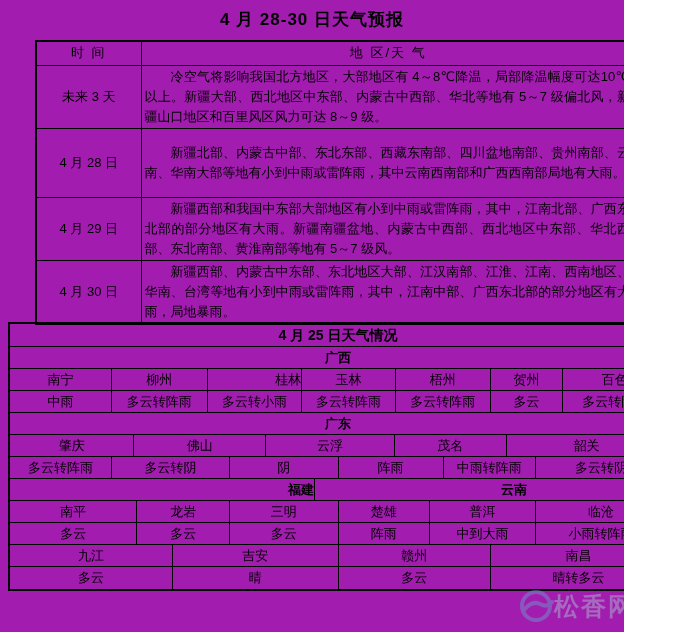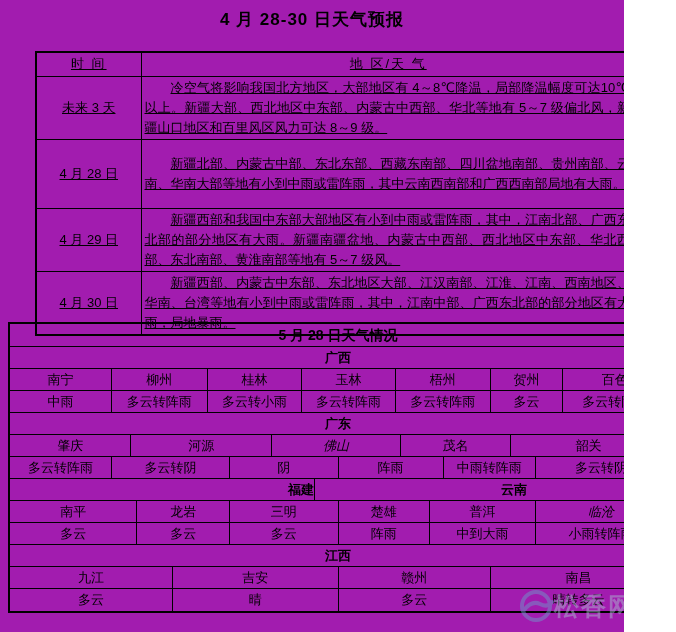--- a/index.html
+++ b/index.html
@@ -21,26 +21,25 @@
     text-align: center;
     font-size: 17px;
     font-weight: bold;
     letter-spacing: 1px;
     height: 32px;
   }
   
   table.forecast {
     position: absolute;
     left: 35px;
-    top: 51px;
+    top: 40px;
     width: 602px;
     border-collapse: collapse;
     table-layout: fixed;
     font-size: 13px;
-    text-decoration: underline;
   }
   table.forecast th, table.forecast td {
     border: 1px solid #000;
     vertical-align: middle;
   }
   table.forecast { border: 2px solid #000; }
   table.forecast col.c-time { width: 105px; }
   table.forecast th {
     height: 24px;
     font-weight: normal;
@@ -160,50 +159,50 @@
         <tr class="f-row-3">
           <td class="time-cell">4 月 30 日</td>
           <td class="desc-cell">
             <div class="desc-text">新疆西部、内蒙古中东部、东北地区大部、江汉南部、江淮、江南、西南地区、华南、台湾等地有小到中雨或雷阵雨，其中，江南中部、广西东北部的部分地区有大雨，局地暴雨。</div>
           </td>
         </tr>
       </tbody>
   </table>
 
   <div class="conditions">
-    <div class="ct-title">5 月 28 日天气情况</div>
+    <div class="ct-title">4 月 25 日天气情况</div>
     <div>
         <div class="ct-row">
           <div class="ct-cell province" style="flex: 100 1 0px;">广西</div>
         </div>
         <div class="ct-row">
           <div class="ct-cell" style="flex: 15.5 1 0px;">南宁</div>
           <div class="ct-cell" style="flex: 14.6 1 0px;">柳州</div>
-          <div class="ct-cell" style="flex: 14.4 1 0px;">桂林</div>
+          <div class="ct-cell" style="flex: 14.4 1 0px; text-align: right;">桂林</div>
           <div class="ct-cell" style="flex: 14.2 1 0px;">玉林</div>
           <div class="ct-cell" style="flex: 14.5 1 0px;">梧州</div>
           <div class="ct-cell" style="flex: 11 1 0px;">贺州</div>
           <div class="ct-cell" style="flex: 15.8 1 0px;">百色</div>
         </div>
         <div class="ct-row">
           <div class="ct-cell" style="flex: 15.5 1 0px;">中雨</div>
           <div class="ct-cell" style="flex: 14.6 1 0px;">多云转阵雨</div>
           <div class="ct-cell" style="flex: 14.4 1 0px;">多云转小雨</div>
           <div class="ct-cell" style="flex: 14.2 1 0px;">多云转阵雨</div>
           <div class="ct-cell" style="flex: 14.5 1 0px;">多云转阵雨</div>
           <div class="ct-cell" style="flex: 11 1 0px;">多云</div>
           <div class="ct-cell" style="flex: 15.8 1 0px;">多云转阵雨</div>
         </div>
         <div class="ct-row">
           <div class="ct-cell province" style="flex: 100 1 0px;">广东</div>
         </div>
         <div class="ct-row">
           <div class="ct-cell" style="flex: 15.5 1 0px;">肇庆</div>
-          <div class="ct-cell" style="flex: 18 1 0px;">河源</div>
-          <div class="ct-cell" style="flex: 16.5 1 0px; font-style: italic;">佛山</div>
+          <div class="ct-cell" style="flex: 16.5 1 0px;">佛山</div>
+          <div class="ct-cell" style="flex: 16 1 0px;">云浮</div>
           <div class="ct-cell" style="flex: 14 1 0px;">茂名</div>
           <div class="ct-cell" style="flex: 20 1 0px;">韶关</div>
         </div>
         <div class="ct-row">
           <div class="ct-cell" style="flex: 15.5 1 0px;">多云转阵雨</div>
           <div class="ct-cell" style="flex: 18 1 0px;">多云转阴</div>
           <div class="ct-cell" style="flex: 16.5 1 0px;">阴</div>
           <div class="ct-cell" style="flex: 16 1 0px;">阵雨</div>
           <div class="ct-cell" style="flex: 14 1 0px;">中雨转阵雨</div>
           <div class="ct-cell" style="flex: 20 1 0px;">多云转阴</div>
@@ -211,32 +210,29 @@
         <div class="ct-row">
           <div class="ct-cell province" style="flex: 50 1 0px; text-align: right;">福建</div>
           <div class="ct-cell province" style="flex: 50 1 0px; margin-left: 47px;">云南</div>
         </div>
         <div class="ct-row">
           <div class="ct-cell" style="flex: 19.4 1 0px;">南平</div>
           <div class="ct-cell" style="flex: 14.1 1 0px;">龙岩</div>
           <div class="ct-cell" style="flex: 16.5 1 0px;">三明</div>
           <div class="ct-cell" style="flex: 13.9 1 0px;">楚雄</div>
           <div class="ct-cell" style="flex: 16.1 1 0px;">普洱</div>
-          <div class="ct-cell" style="flex: 20 1 0px; font-style: italic;">临沧</div>
+          <div class="ct-cell" style="flex: 20 1 0px;">临沧</div>
         </div>
         <div class="ct-row">
           <div class="ct-cell" style="flex: 19.4 1 0px;">多云</div>
           <div class="ct-cell" style="flex: 14.1 1 0px;">多云</div>
           <div class="ct-cell" style="flex: 16.5 1 0px;">多云</div>
           <div class="ct-cell" style="flex: 13.9 1 0px;">阵雨</div>
           <div class="ct-cell" style="flex: 16.1 1 0px;">中到大雨</div>
           <div class="ct-cell" style="flex: 20 1 0px;">小雨转阵雨</div>
-        </div>
-        <div class="ct-row">
-          <div class="ct-cell province" style="flex: 100 1 0px;">江西</div>
         </div>
         <div class="ct-row">
           <div class="ct-cell" style="flex: 24.8 1 0px;">九江</div>
           <div class="ct-cell" style="flex: 25.2 1 0px;">吉安</div>
           <div class="ct-cell" style="flex: 23.2 1 0px;">赣州</div>
           <div class="ct-cell" style="flex: 26.8 1 0px;">南昌</div>
         </div>
         <div class="ct-row">
           <div class="ct-cell" style="flex: 24.8 1 0px;">多云</div>
           <div class="ct-cell" style="flex: 25.2 1 0px;">晴</div>

